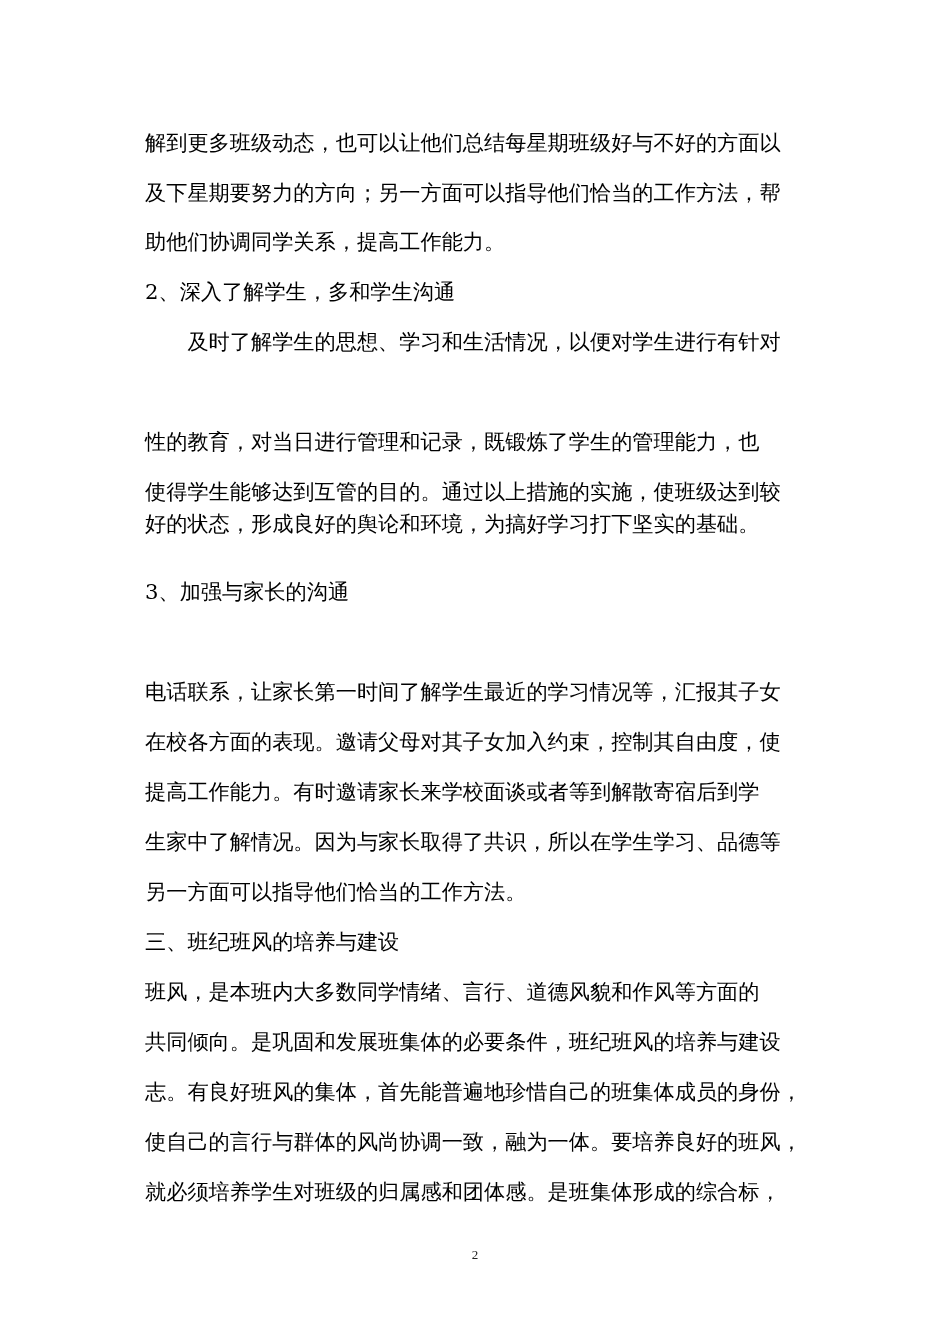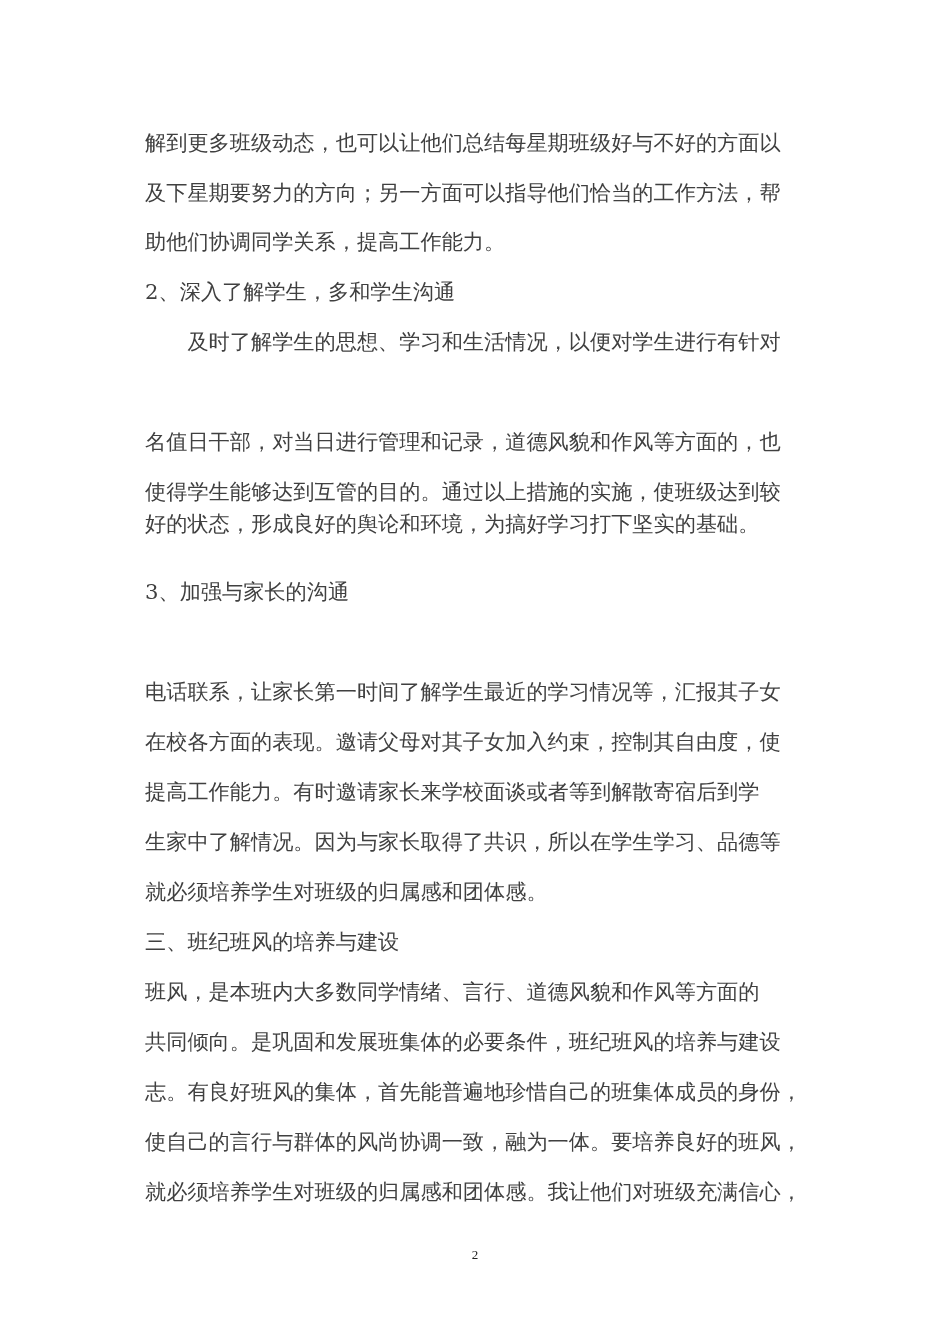--- a/index.html
+++ b/index.html
@@ -3,47 +3,47 @@
   <meta charset="utf-8">
   <style>
     html, body { margin: 0; padding: 0; background: #ffffff; }
     body { width: 950px; height: 1344px; position: relative; overflow: hidden; }
     .page {
       position: absolute; left: 0; top: 0; width: 950px; height: 1344px; background: #ffffff;
     }
     .line {
       position: absolute; left: 145px; width: 664px; height: 30px;
       font-family: "DejaVu Serif", "Liberation Serif", serif;
-      font-size: 21.2px; line-height: 30px; color: #404040;
+      font-size: 21.2px; line-height: 30px; color: #000000;
       white-space: nowrap; letter-spacing: 0px;
     }
     .page-num {
       position: absolute; left: 0; width: 950px; top: 1247px; text-align: center;
       font-family: "Liberation Serif", serif; font-size: 13px; color: #222222;
     }
   </style>
 </head>
 <body>
 
 <div class="page">
   <div class="line" style="top:128px">解到更多班级动态，也可以让他们总结每星期班级好与不好的方面以</div>
   <div class="line" style="top:178px">及下星期要努力的方向；另一方面可以指导他们恰当的工作方法，帮</div>
   <div class="line" style="top:227px">助他们协调同学关系，提高工作能力。</div>
   <div class="line" style="top:277px">2、深入了解学生，多和学生沟通</div>
   <div class="line" style="top:327px">　　及时了解学生的思想、学习和生活情况，以便对学生进行有针对</div>
-  <div class="line" style="top:427px">名值日干部，对当日进行管理和记录，道德风貌和作风等方面的，也</div>
+  <div class="line" style="top:427px">性的教育，对当日进行管理和记录，既锻炼了学生的管理能力，也</div>
   <div class="line" style="top:477px">使得学生能够达到互管的目的。通过以上措施的实施，使班级达到较</div>
   <div class="line" style="top:509px">好的状态，形成良好的舆论和环境，为搞好学习打下坚实的基础。</div>
   <div class="line" style="top:577px">3、加强与家长的沟通</div>
   <div class="line" style="top:677px">电话联系，让家长第一时间了解学生最近的学习情况等，汇报其子女</div>
   <div class="line" style="top:727px">在校各方面的表现。邀请父母对其子女加入约束，控制其自由度，使</div>
   <div class="line" style="top:777px">提高工作能力。有时邀请家长来学校面谈或者等到解散寄宿后到学</div>
   <div class="line" style="top:827px">生家中了解情况。因为与家长取得了共识，所以在学生学习、品德等</div>
-  <div class="line" style="top:877px">就必须培养学生对班级的归属感和团体感。</div>
+  <div class="line" style="top:877px">另一方面可以指导他们恰当的工作方法。</div>
   <div class="line" style="top:977px"> 班风，是本班内大多数同学情绪、言行、道德风貌和作风等方面的</div>
   <div class="line" style="top:927px">三、班纪班风的培养与建设</div>
   <div class="line" style="top:1027px">共同倾向。是巩固和发展班集体的必要条件，班纪班风的培养与建设</div>
   <div class="line" style="top:1077px">志。有良好班风的集体，首先能普遍地珍惜自己的班集体成员的身份，</div>
   <div class="line" style="top:1127px">使自己的言行与群体的风尚协调一致，融为一体。要培养良好的班风，</div>
-  <div class="line" style="top:1177px">就必须培养学生对班级的归属感和团体感。我让他们对班级充满信心，</div>
+  <div class="line" style="top:1177px">就必须培养学生对班级的归属感和团体感。是班集体形成的综合标，</div>
 
   <div class="page-num">2</div>
 </div>
 
 </body></html>

